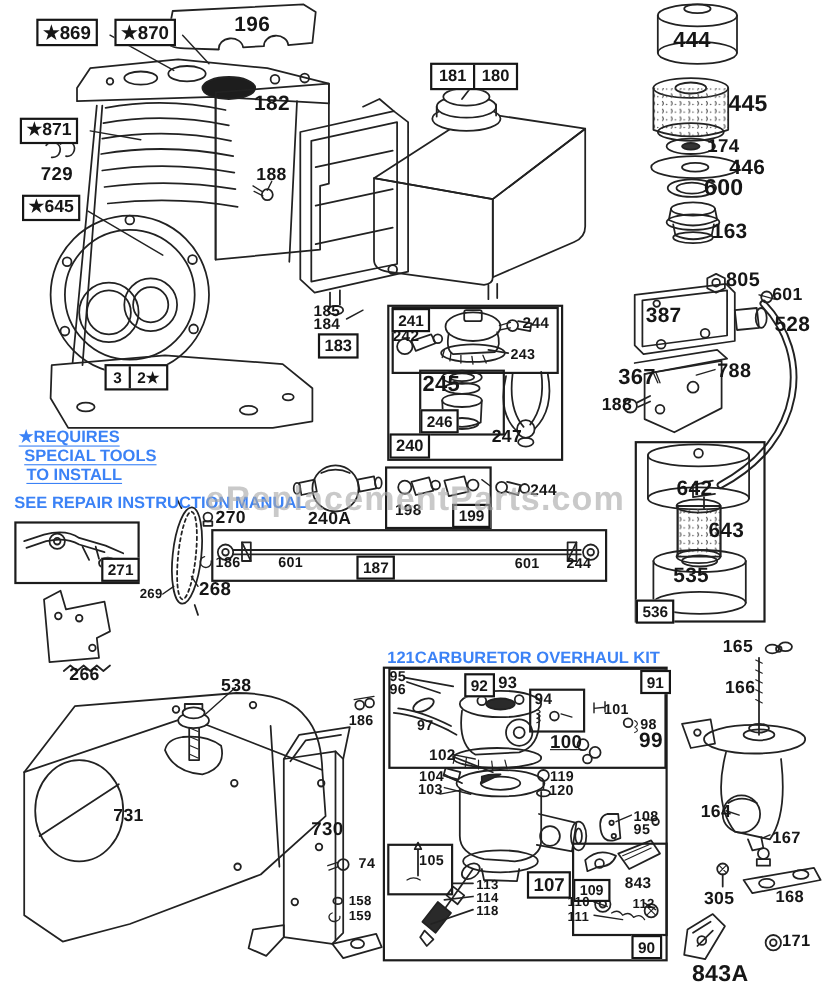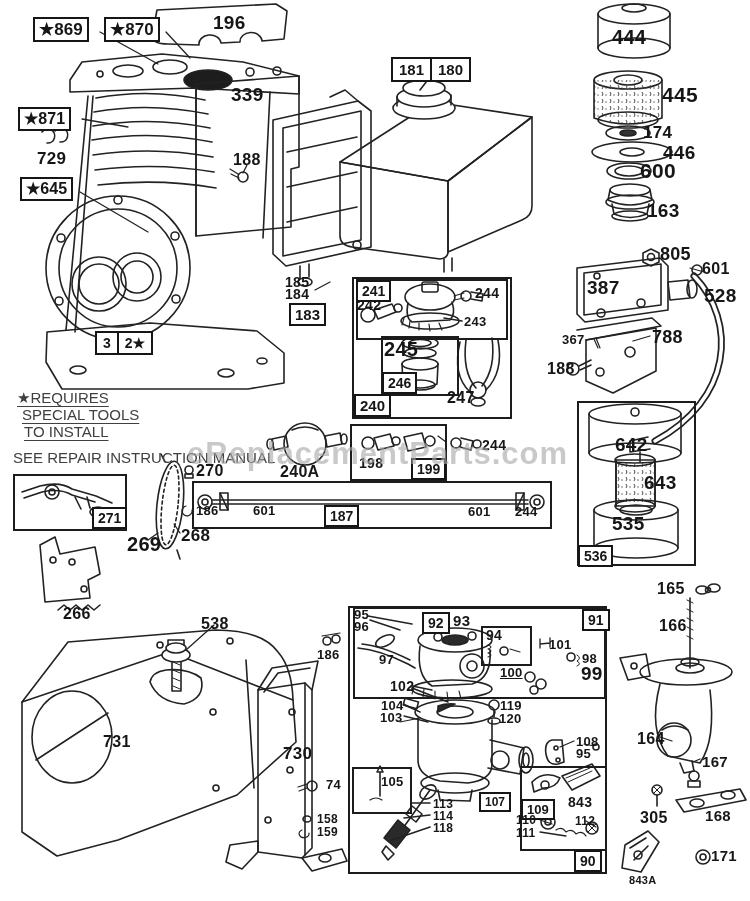--- a/index.html
+++ b/index.html
@@ -7,21 +7,21 @@
           font-family:"Liberation Sans",sans-serif;}
   .canvas svg{position:absolute;left:0;top:0}
   .overlay{position:absolute;left:0;top:0;width:750px;height:901px}
   .lbl{position:absolute;color:#161616;font-weight:700;line-height:1;white-space:nowrap;letter-spacing:.3px}
   .boxlbl{position:absolute;border:2px solid #161616;background:#fff;color:#161616;font-weight:700;
           line-height:1;padding:2px 4px;white-space:nowrap}
   .gbox{position:absolute;border:2px solid #1c1c1c}
   .dual{position:absolute;display:flex;border:2px solid #161616;background:#fff;color:#161616;font-weight:700;line-height:1}
   .dual span{padding:3px 6px;border-right:2px solid #161616}
   .dual span:last-child{border-right:none}
-  .note{position:absolute;color:#404040;font-weight:400;white-space:nowrap;line-height:1.15}
+  .note{position:absolute;color:#3b82f6;font-weight:700;white-space:nowrap;line-height:1.15}
   .note.u{text-decoration:underline;text-underline-offset:3px}
   .watermark{position:absolute;color:#a9a9a9;opacity:.62;font-weight:700;letter-spacing:1px;
              white-space:nowrap;z-index:40;pointer-events:none}
 </style>
 </head>
 <body>
 
 <div class="canvas">
 
   <svg width="750" height="901" viewBox="0 0 750 901">
@@ -434,60 +434,60 @@
       <div class="boxlbl" style="left: 356px; top: 280px; font-size: 14px;">241</div>
       <div class="boxlbl" style="left: 382px; top: 372px; font-size: 14px;">246</div>
       <div class="boxlbl" style="left: 354px; top: 394px; font-size: 15px;">240</div>
       <div class="boxlbl" style="left: 411px; top: 458px; font-size: 14px;">199</div>
       <div class="boxlbl" style="left: 324px; top: 505px; font-size: 14px;">187</div>
       <div class="boxlbl" style="left: 289px; top: 303px; font-size: 15px;">183</div>
       <div class="boxlbl" style="left: 92px; top: 507px; font-size: 14px;">271</div>
       <div class="boxlbl" style="left: 578px; top: 545px; font-size: 14px;">536</div>
       <div class="boxlbl" style="left: 582px; top: 609px; font-size: 14px;">91</div>
       <div class="boxlbl" style="left: 422px; top: 612px; font-size: 14px;">92</div>
-      <div class="boxlbl" style="left: 479px; top: 792px; font-size: 12px;">107</div>
+      <div class="boxlbl" style="left: 479px; top: 792px; font-size: 17px;">107</div>
       <div class="boxlbl" style="left: 521px; top: 799px; font-size: 13px;">109</div>
       <div class="boxlbl" style="left: 574px; top: 850px; font-size: 14px;">90</div>
       <div class="dual" style="left: 391px; top: 57px; font-size: 15px;">
         <span>181</span>
         <span>180</span>
       </div>
       <div class="dual" style="left: 95px; top: 331px; font-size: 14px;">
         <span>3</span>
         <span>2★</span>
       </div>
       <div class="lbl" style="left: 213px; top: 13px; font-size: 19px;">196</div>
-      <div class="lbl" style="left: 231px; top: 85px; font-size: 19px;">339</div>
+      <div class="lbl" style="left: 231px; top: 85px; font-size: 19px;">182</div>
       <div class="lbl" style="left: 37px; top: 150px; font-size: 17px;">729</div>
       <div class="lbl" style="left: 233px; top: 152px; font-size: 16px;">188</div>
       <div class="lbl" style="left: 612px; top: 27px; font-size: 20px;">444</div>
       <div class="lbl" style="left: 662px; top: 84px; font-size: 21px;">445</div>
       <div class="lbl" style="left: 643px; top: 124px; font-size: 17px;">174</div>
       <div class="lbl" style="left: 652px; top: 143px; font-size: 19px; margin-left: 11px;">446</div>
       <div class="lbl" style="left: 640px; top: 160px; font-size: 21px;">600</div>
       <div class="lbl" style="left: 647px; top: 201px; font-size: 19px;">163</div>
       <div class="lbl" style="left: 660px; top: 245px; font-size: 18px;">805</div>
       <div class="lbl" style="left: 587px; top: 278px; font-size: 19px;">387</div>
       <div class="lbl" style="left: 702px; top: 261px; font-size: 16px;">601</div>
       <div class="lbl" style="left: 704px; top: 286px; font-size: 19px;">528</div>
-      <div class="lbl" style="left: 562px; top: 333px; font-size: 13px;">367</div>
+      <div class="lbl" style="left: 562px; top: 333px; font-size: 20px;">367</div>
       <div class="lbl" style="left: 652px; top: 328px; font-size: 18px;">788</div>
       <div class="lbl" style="left: 547px; top: 361px; font-size: 16px;">188</div>
       <div class="lbl" style="left: 285px; top: 275px; font-size: 14px;">185</div>
       <div class="lbl" style="left: 285px; top: 287px; font-size: 14px;">184</div>
       <div class="lbl" style="left: 357px; top: 298px; font-size: 14px;">242</div>
       <div class="lbl" style="left: 475px; top: 286px; font-size: 14px;">244</div>
       <div class="lbl" style="left: 464px; top: 315px; font-size: 13px;">243</div>
       <div class="lbl" style="left: 384px; top: 339px; font-size: 20px;">245</div>
       <div class="lbl" style="left: 447px; top: 390px; font-size: 16px;">247</div>
       <div class="lbl" style="left: 615px; top: 435px; font-size: 19px;">642</div>
       <div class="lbl" style="left: 644px; top: 473px; font-size: 19px;">643</div>
       <div class="lbl" style="left: 612px; top: 514px; font-size: 19px;">535</div>
       <div class="lbl" style="left: 196px; top: 463px; font-size: 16px;">270</div>
-      <div class="lbl" style="left: 127px; top: 534px; font-size: 20px;">269</div>
+      <div class="lbl" style="left: 127px; top: 534px; font-size: 12px;">269</div>
       <div class="lbl" style="left: 181px; top: 527px; font-size: 17px;">268</div>
       <div class="lbl" style="left: 63px; top: 606px; font-size: 16px;">266</div>
       <div class="lbl" style="left: 280px; top: 464px; font-size: 16px;">240A</div>
       <div class="lbl" style="left: 359px; top: 456px; font-size: 14px;">198</div>
       <div class="lbl" style="left: 482px; top: 438px; font-size: 14px;">244</div>
       <div class="lbl" style="left: 196px; top: 504px; font-size: 13px;">186</div>
       <div class="lbl" style="left: 253px; top: 504px; font-size: 13px;">601</div>
       <div class="lbl" style="left: 468px; top: 505px; font-size: 13px;">601</div>
       <div class="lbl" style="left: 515px; top: 505px; font-size: 13px;">244</div>
       <div class="lbl" style="left: 201px; top: 616px; font-size: 16px;">538</div>
@@ -496,21 +496,21 @@
       <div class="lbl" style="left: 317px; top: 648px; font-size: 13px;">186</div>
       <div class="lbl" style="left: 326px; top: 778px; font-size: 13px;">74</div>
       <div class="lbl" style="left: 317px; top: 813px; font-size: 12px;">158</div>
       <div class="lbl" style="left: 317px; top: 826px; font-size: 12px;">159</div>
       <div class="lbl" style="left: 354px; top: 608px; font-size: 13px;">95</div>
       <div class="lbl" style="left: 354px; top: 620px; font-size: 13px;">96</div>
       <div class="lbl" style="left: 379px; top: 653px; font-size: 13px;">97</div>
       <div class="lbl" style="left: 453px; top: 613px; font-size: 15px;">93</div>
       <div class="lbl" style="left: 486px; top: 628px; font-size: 14px;">94</div>
       <div class="lbl" style="left: 549px; top: 638px; font-size: 13px;">101</div>
-      <div class="lbl" style="left: 500px; top: 666px; font-size: 13px; text-decoration: underline;">100</div>
+      <div class="lbl" style="left: 500px; top: 666px; font-size: 17px; text-decoration: underline;">100</div>
       <div class="lbl" style="left: 582px; top: 652px; font-size: 13px;">98</div>
       <div class="lbl" style="left: 581px; top: 664px; font-size: 19px;">99</div>
       <div class="lbl" style="left: 390px; top: 679px; font-size: 14px;">102</div>
       <div class="lbl" style="left: 381px; top: 699px; font-size: 13px;">104</div>
       <div class="lbl" style="left: 380px; top: 711px; font-size: 13px;">103</div>
       <div class="lbl" style="left: 500px; top: 699px; font-size: 13px;">119</div>
       <div class="lbl" style="left: 499px; top: 712px; font-size: 13px;">120</div>
       <div class="lbl" style="left: 381px; top: 775px; font-size: 13px;">105</div>
       <div class="lbl" style="left: 576px; top: 735px; font-size: 13px;">108</div>
       <div class="lbl" style="left: 576px; top: 747px; font-size: 13px;">95</div>
@@ -521,22 +521,23 @@
       <div class="lbl" style="left: 516px; top: 814px; font-size: 12px;">110</div>
       <div class="lbl" style="left: 516px; top: 827px; font-size: 12px;">111</div>
       <div class="lbl" style="left: 575px; top: 815px; font-size: 12px;">112</div>
       <div class="lbl" style="left: 657px; top: 581px; font-size: 16px;">165</div>
       <div class="lbl" style="left: 659px; top: 618px; font-size: 16px;">166</div>
       <div class="lbl" style="left: 637px; top: 731px; font-size: 16px;">164</div>
       <div class="lbl" style="left: 702px; top: 754px; font-size: 15px;">167</div>
       <div class="lbl" style="left: 640px; top: 810px; font-size: 16px;">305</div>
       <div class="lbl" style="left: 705px; top: 808px; font-size: 15px;">168</div>
       <div class="lbl" style="left: 711px; top: 848px; font-size: 15px;">171</div>
-      <div class="lbl" style="left: 629px; top: 875px; font-size: 11px; text-align: center;">843A</div>
+      <div class="lbl" style="left: 629px; top: 875px; font-size: 21px; text-align: center;">843A</div>
     </div>
 
   <div class="note u" style="left:17px;top:389px;font-size:15px">★REQUIRES</div>
   <div class="note u" style="left:22px;top:406px;font-size:15px">SPECIAL TOOLS</div>
   <div class="note u" style="left:24px;top:423px;font-size:15px">TO INSTALL</div>
   <div class="note" style="left:13px;top:449px;font-size:15px">SEE REPAIR INSTRUCTION MANUAL</div>
+  <div class="note" style="left:352px;top:590px;font-size:15px">121CARBURETOR OVERHAUL KIT</div>
 
   <div class="watermark" style="left:187px;top:436px;font-size:31px">eReplacementParts.com</div>
 </div>
 
 </body></html>

